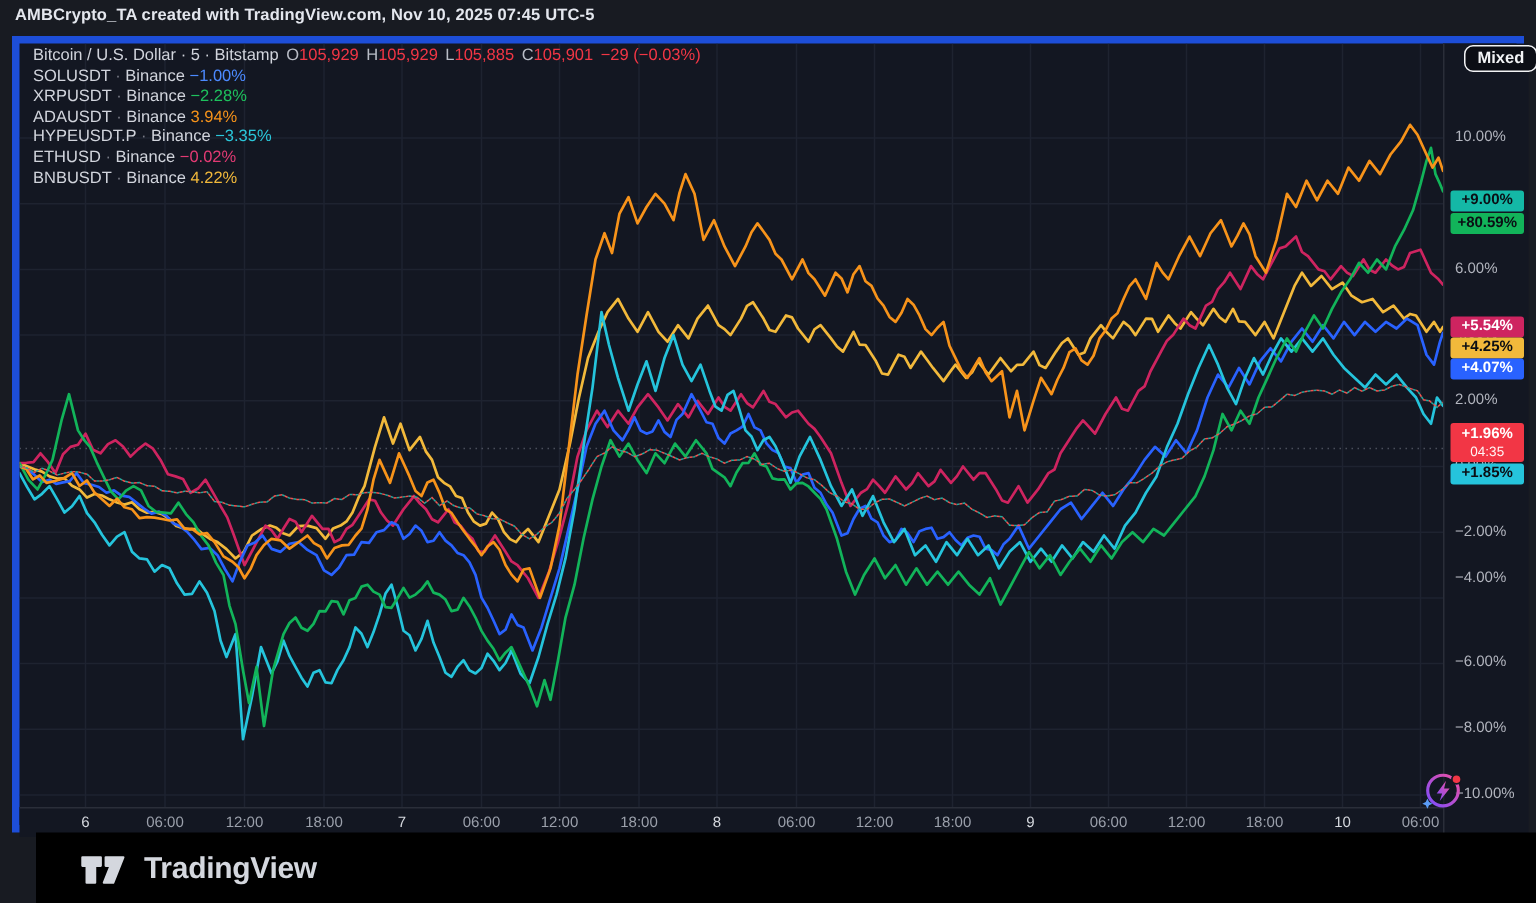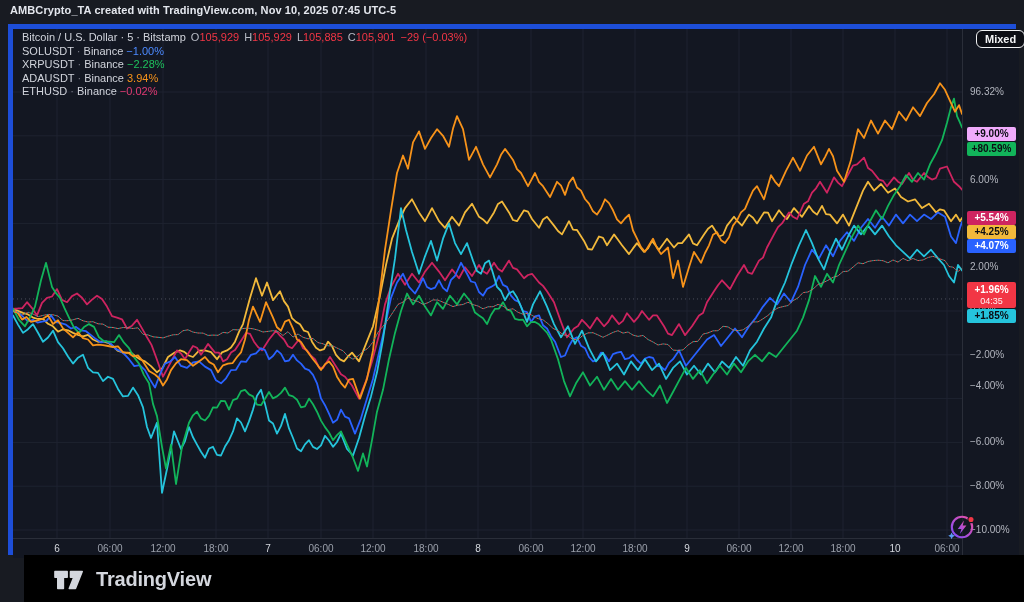--- a/index.html
+++ b/index.html
@@ -110,36 +110,38 @@
         <polyline points="0.0,282.0 5.0,283.1 10.0,285.9 15.0,283.2 20.0,285.0 25.0,287.7 30.0,286.4 35.0,285.4 40.0,285.8 45.0,287.1 50.0,291.6 55.0,291.7 60.0,290.8 65.0,289.3 70.0,291.8 75.0,293.0 80.0,292.7 85.0,294.8 90.0,295.1 95.0,298.2 100.0,298.5 105.0,299.6 110.0,298.5 115.0,298.8 120.0,299.5 125.0,298.8 130.0,305.3 135.0,305.9 140.0,307.8 145.0,308.3 150.0,308.9 155.0,307.2 160.0,305.8 165.0,305.6 170.0,301.7 175.0,300.8 180.0,303.1 185.0,304.0 190.0,304.1 195.0,306.4 200.0,306.1 205.0,306.3 210.0,303.4 215.0,304.0 220.0,300.6 225.0,300.9 230.0,299.5 235.0,299.2 240.0,299.8 245.0,301.1 250.0,303.0 255.0,302.4 260.0,301.7 265.0,302.5 270.0,306.5 275.0,302.7 280.0,308.1 285.0,305.0 290.0,308.3 295.0,309.8 300.0,309.5 305.0,313.6 310.0,314.8 315.0,316.8 320.0,317.0 325.0,319.5 330.0,321.8 335.0,327.3 340.0,330.2 345.0,327.1 350.0,322.5 355.0,319.2 360.0,313.0 365.0,303.3 370.0,297.3 375.0,290.7 380.0,283.2 385.0,275.4 390.0,273.0 395.0,268.9 400.0,271.2 405.0,272.5 410.0,275.4 415.0,273.7 420.0,270.9 425.0,271.1 430.0,273.2 435.0,275.3 440.0,277.6 445.0,276.1 450.0,275.5 455.0,273.2 460.0,275.6 465.0,277.0 470.0,279.8 475.0,277.8 480.0,277.7 485.0,275.4 490.0,277.1 495.0,280.6 500.0,279.8 505.0,283.3 510.0,285.2 515.0,284.2 520.0,286.9 525.0,289.6 530.0,290.8 535.0,294.7 540.0,299.4 545.0,301.7 550.0,305.6 555.0,306.9 560.0,310.5 565.0,310.6 570.0,306.3 575.0,303.9 580.0,303.7 585.0,305.9 590.0,308.3 595.0,305.9 600.0,303.4 605.0,301.7 610.0,304.1 615.0,303.0 620.0,306.1 625.0,307.4 630.0,306.4 635.0,310.5 640.0,313.0 645.0,316.0 650.0,314.9 655.0,315.5 660.0,321.1 665.0,321.4 670.0,320.9 675.0,316.1 680.0,312.7 685.0,312.3 690.0,305.1 695.0,303.9 700.0,301.8 705.0,301.7 710.0,297.3 715.0,297.9 720.0,301.0 725.0,301.7 730.0,300.9 735.0,297.4 740.0,292.9 745.0,292.9 750.0,289.8 755.0,286.4 760.0,281.8 765.0,278.9 770.0,277.6 775.0,276.5 780.0,271.7 785.0,268.9 790.0,263.6 795.0,263.0 800.0,260.1 805.0,255.5 810.0,253.7 815.0,251.3 820.0,248.3 825.0,246.9 830.0,242.6 835.0,242.2 840.0,238.1 845.0,233.8 850.0,234.7 855.0,232.5 860.0,231.6 865.0,231.2 870.0,231.7 875.0,233.8 880.0,231.0 885.0,233.1 890.0,229.4 895.0,231.8 900.0,229.4 905.0,231.6 910.0,231.0 915.0,228.5 920.0,227.3 926.0,229.6 932.0,231.6 936.0,237.5 940.0,238.2 945.0,242.6 949.0,239.1" fill="none" stroke="#26a69a" stroke-width="1" stroke-dasharray="2 2"></polyline>
         <polyline points="0.0,282.0 5.0,283.1 10.0,285.9 15.0,283.2 20.0,285.0 25.0,287.7 30.0,286.4 35.0,285.4 40.0,285.8 45.0,287.1 50.0,291.6 55.0,291.7 60.0,290.8 65.0,289.3 70.0,291.8 75.0,293.0 80.0,292.7 85.0,294.8 90.0,295.1 95.0,298.2 100.0,298.5 105.0,299.6 110.0,298.5 115.0,298.8 120.0,299.5 125.0,298.8 130.0,305.3 135.0,305.9 140.0,307.8 145.0,308.3 150.0,308.9 155.0,307.2 160.0,305.8 165.0,305.6 170.0,301.7 175.0,300.8 180.0,303.1 185.0,304.0 190.0,304.1 195.0,306.4 200.0,306.1 205.0,306.3 210.0,303.4 215.0,304.0 220.0,300.6 225.0,300.9 230.0,299.5 235.0,299.2 240.0,299.8 245.0,301.1 250.0,303.0 255.0,302.4 260.0,301.7 265.0,302.5 270.0,306.5 275.0,302.7 280.0,308.1 285.0,305.0 290.0,308.3 295.0,309.8 300.0,309.5 305.0,313.6 310.0,314.8 315.0,316.8 320.0,317.0 325.0,319.5 330.0,321.8 335.0,327.3 340.0,330.2 345.0,327.1 350.0,322.5 355.0,319.2 360.0,313.0 365.0,303.3 370.0,297.3 375.0,290.7 380.0,283.2 385.0,275.4 390.0,273.0 395.0,268.9 400.0,271.2 405.0,272.5 410.0,275.4 415.0,273.7 420.0,270.9 425.0,271.1 430.0,273.2 435.0,275.3 440.0,277.6 445.0,276.1 450.0,275.5 455.0,273.2 460.0,275.6 465.0,277.0 470.0,279.8 475.0,277.8 480.0,277.7 485.0,275.4 490.0,277.1 495.0,280.6 500.0,279.8 505.0,283.3 510.0,285.2 515.0,284.2 520.0,286.9 525.0,289.6 530.0,290.8 535.0,294.7 540.0,299.4 545.0,301.7 550.0,305.6 555.0,306.9 560.0,310.5 565.0,310.6 570.0,306.3 575.0,303.9 580.0,303.7 585.0,305.9 590.0,308.3 595.0,305.9 600.0,303.4 605.0,301.7 610.0,304.1 615.0,303.0 620.0,306.1 625.0,307.4 630.0,306.4 635.0,310.5 640.0,313.0 645.0,316.0 650.0,314.9 655.0,315.5 660.0,321.1 665.0,321.4 670.0,320.9 675.0,316.1 680.0,312.7 685.0,312.3 690.0,305.1 695.0,303.9 700.0,301.8 705.0,301.7 710.0,297.3 715.0,297.9 720.0,301.0 725.0,301.7 730.0,300.9 735.0,297.4 740.0,292.9 745.0,292.9 750.0,289.8 755.0,286.4 760.0,281.8 765.0,278.9 770.0,277.6 775.0,276.5 780.0,271.7 785.0,268.9 790.0,263.6 795.0,263.0 800.0,260.1 805.0,255.5 810.0,253.7 815.0,251.3 820.0,248.3 825.0,246.9 830.0,242.6 835.0,242.2 840.0,238.1 845.0,233.8 850.0,234.7 855.0,232.5 860.0,231.6 865.0,231.2 870.0,231.7 875.0,233.8 880.0,231.0 885.0,233.1 890.0,229.4 895.0,231.8 900.0,229.4 905.0,231.6 910.0,231.0 915.0,228.5 920.0,227.3 926.0,229.6 932.0,231.6 936.0,237.5 940.0,238.2 945.0,242.6 949.0,239.1" fill="none" stroke="#ef5350" stroke-width="1" stroke-dasharray="2 2" stroke-dashoffset="2"></polyline>
       </svg>
   </div>
 
   <div class="legend" id="legend">
       <div class="legend-row"><span>Bitcoin / U.S. Dollar · 5 · Bitstamp</span><span class="ohlc-letter">O</span><span style="color: rgb(242, 54, 69);">105,929</span><span class="ohlc-letter">H</span><span style="color: rgb(242, 54, 69);">105,929</span><span class="ohlc-letter">L</span><span style="color: rgb(242, 54, 69);">105,885</span><span class="ohlc-letter">C</span><span style="color: rgb(242, 54, 69);">105,901</span><span style="color: rgb(242, 54, 69); margin-left: 5px;">−29 (−0.03%)</span></div>
       <div class="legend-row"><span>SOLUSDT </span><span class="sep">· </span><span>Binance  </span><span class="val" style="color: rgb(76, 138, 255);">−1.00%</span></div>
       <div class="legend-row"><span>XRPUSDT </span><span class="sep">· </span><span>Binance  </span><span class="val" style="color: rgb(30, 193, 93);">−2.28%</span></div>
       <div class="legend-row"><span>ADAUSDT </span><span class="sep">· </span><span>Binance  </span><span class="val" style="color: rgb(247, 147, 26);">3.94%</span></div>
+      <div class="legend-row"><span>HYPEUSDT.P </span><span class="sep">· </span><span>Binance  </span><span class="val" style="color: rgb(43, 199, 218);">−3.35%</span></div>
       <div class="legend-row"><span>ETHUSD </span><span class="sep">· </span><span>Binance  </span><span class="val" style="color: rgb(226, 58, 115);">−0.02%</span></div>
+      <div class="legend-row"><span>BNBUSDT </span><span class="sep">· </span><span>Binance  </span><span class="val" style="color: rgb(242, 185, 59);">4.22%</span></div>
     </div>
 
   <div class="price-axis" id="price-axis">
-      <div class="axis-label" style="top: 57px;">96.32%</div>
+      <div class="axis-label" style="top: 57px;">10.00%</div>
       <div class="axis-label" style="top: 100.8px;">8.00%</div>
       <div class="axis-label" style="top: 144.6px;">6.00%</div>
       <div class="axis-label" style="top: 188.4px;">4.00%</div>
       <div class="axis-label" style="top: 232.2px;">2.00%</div>
       <div class="axis-label" style="top: 276px;">0.00%</div>
       <div class="axis-label" style="top: 319.8px;">−2.00%</div>
       <div class="axis-label" style="top: 351px;">−4.00%</div>
       <div class="axis-label" style="top: 407.4px;">−6.00%</div>
       <div class="axis-label" style="top: 451.2px;">−8.00%</div>
       <div class="axis-label" style="top: 495px;">−10.00%</div>
-      <div class="pill" style="top: 98px; background: #f0abfc; color: rgb(11, 14, 20);">+9.00%</div>
+      <div class="pill" style="top: 98px; background: #14b8a6; color: rgb(11, 14, 20);">+9.00%</div>
       <div class="pill" style="top: 113px; background: rgb(18, 180, 90); color: rgb(11, 14, 20);">+80.59%</div>
       <div class="pill" style="top: 182px; background: rgb(206, 36, 96); color: rgb(255, 255, 255);">+5.54%</div>
       <div class="pill" style="top: 196px; background: rgb(242, 185, 59); color: rgb(11, 14, 20);">+4.25%</div>
       <div class="pill" style="top: 210px; background: rgb(41, 98, 255); color: rgb(255, 255, 255);">+4.07%</div>
       <div class="pill two" style="top: 253px; background: rgb(242, 54, 69); color: rgb(255, 255, 255);">+1.96%<span class="sub">04:35</span></div>
       <div class="pill" style="top: 280px; background: rgb(37, 196, 220); color: rgb(11, 14, 20);">+1.85%</div>
     </div>
 
   <div class="time-axis" id="time-axis">
       <div class="tick-label day" style="left: 44px;">6</div>

